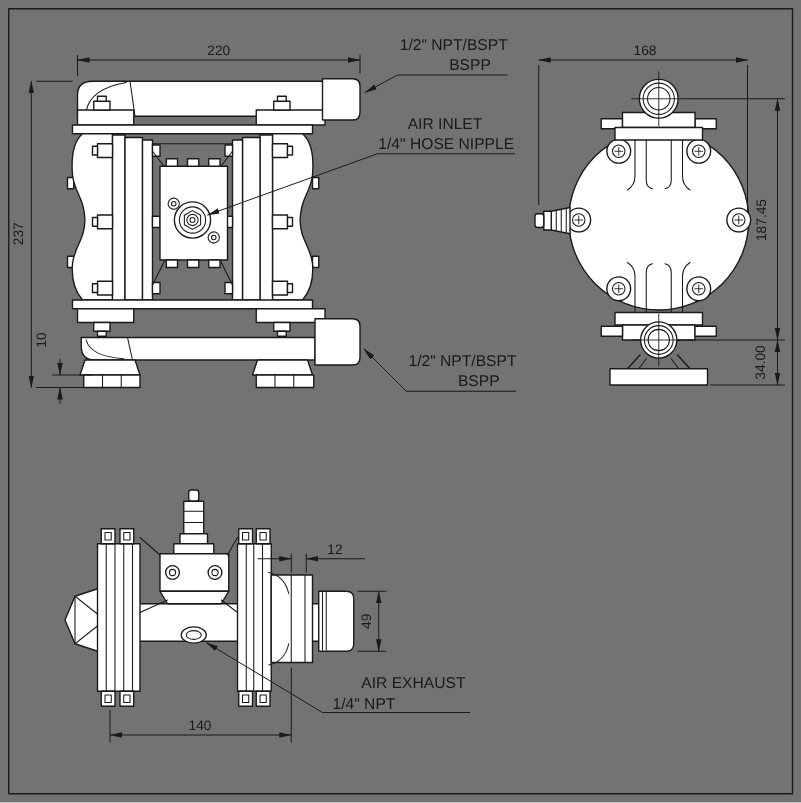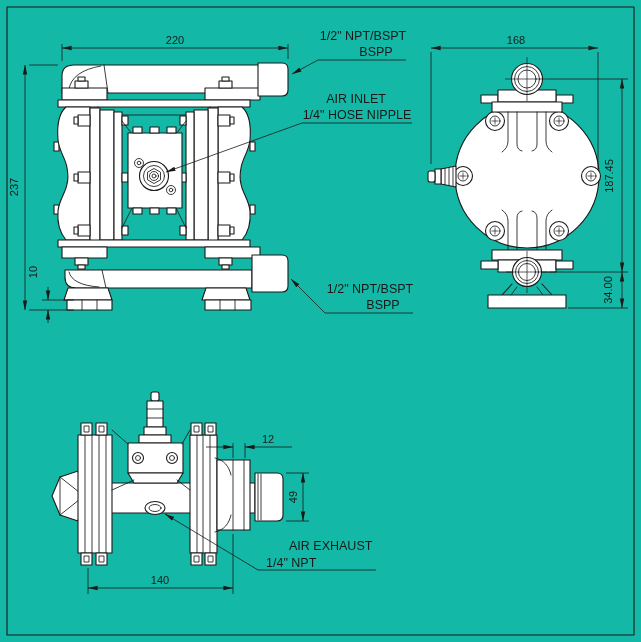--- a/index.html
+++ b/index.html
@@ -1,16 +1,16 @@
 <!DOCTYPE html>
 <html><head>
 <meta charset="utf-8">
 <style>
   html,body{margin:0;padding:0;background:#ffffff;}
-  .page{width:641px;height:642px;background:#14b8a6;position:relative;overflow:hidden;}
+  .page{width:641px;height:642px;background:#737373;position:relative;overflow:hidden;}
   svg{display:block;}
   .fw{fill:#ffffff;stroke:#1a1a1a;stroke-width:1.1;stroke-linejoin:round;}
   .ln{fill:none;stroke:#1a1a1a;stroke-width:1.1;stroke-linejoin:round;stroke-linecap:round;}
   .thin{stroke-width:0.85;}
   .dim{fill:none;stroke:#1a1a1a;stroke-width:0.8;}
   .ext{fill:none;stroke:#1a1a1a;stroke-width:0.8;}
   .cl{fill:none;stroke:#1a1a1a;stroke-width:0.7;}
   text.dt{font-family:"Liberation Sans",sans-serif;font-size:11px;fill:#1a1a1a;}
   text.lt{font-family:"Liberation Sans",sans-serif;font-size:12.5px;fill:#1a1a1a;}
   .mid{text-anchor:middle;}

